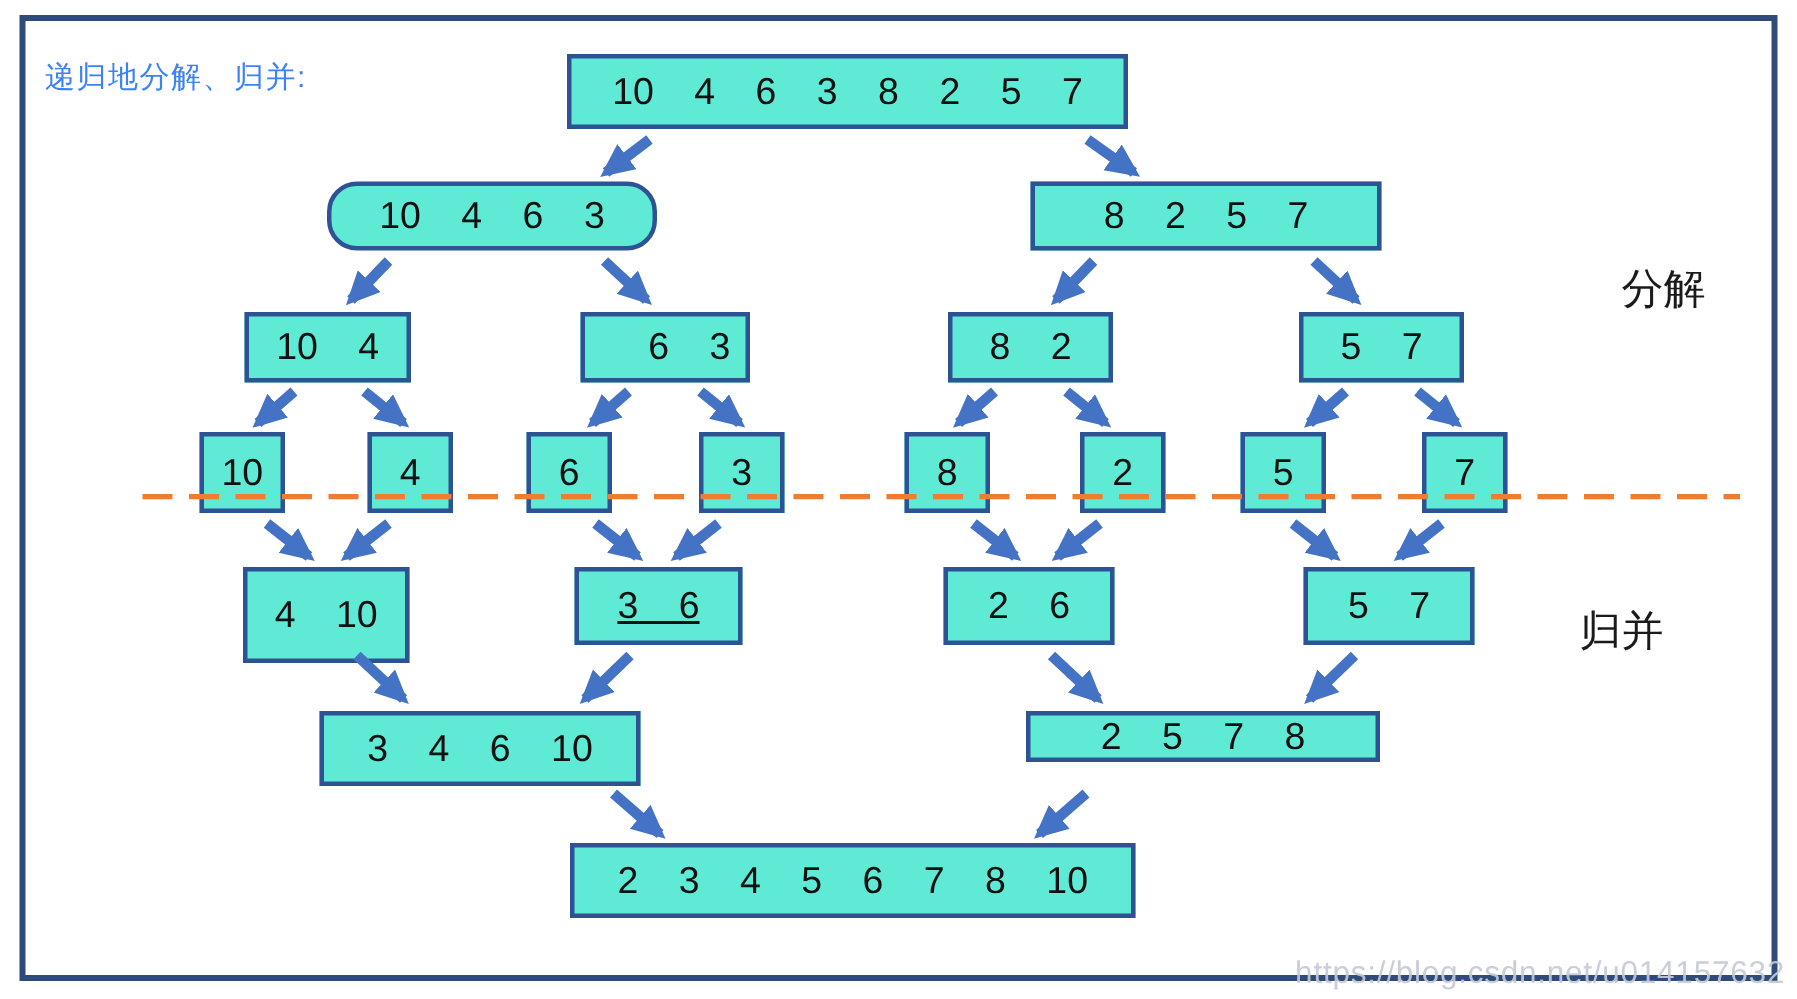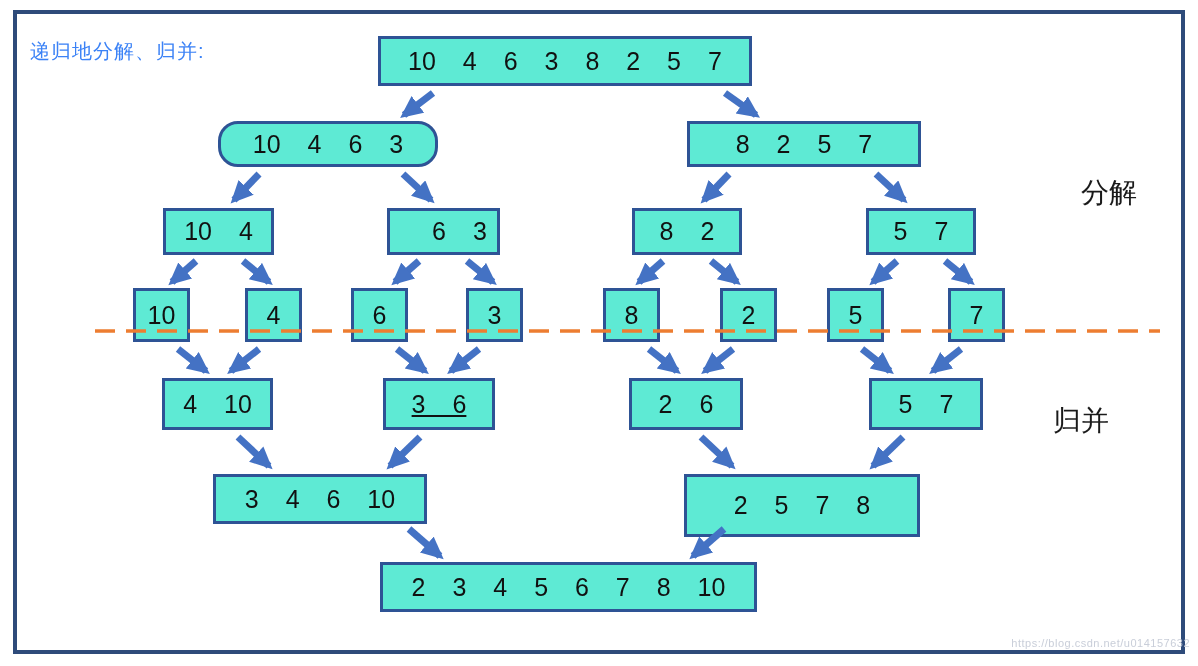--- a/index.html
+++ b/index.html
@@ -20,21 +20,21 @@
     display:flex;align-items:center;justify-content:center;
     font-size:25px;color:#111111;word-spacing:20px;white-space:pre;z-index:2;
   }
   .stage-label{
     position:absolute;font-size:28px;color:#1a1a1a;z-index:3;white-space:pre;
   }
   #arrow-layer{
     position:absolute;left:0;top:0;width:1198px;height:666px;z-index:5;pointer-events:none;
   }
   .watermark{
-    position:absolute;right:8px;top:637px;font-size:11px;z-index:10;
+    position:absolute;right:8px;top:637px;font-size:21px;z-index:10;
     color:rgba(196,202,214,0.92);letter-spacing:0.5px;white-space:pre;
   }
 </style>
 </head>
 <body>
 
 <div class="frame"></div>
 
 <div class="title">递归地分解、归并:</div>
 
@@ -50,27 +50,27 @@
 
 <div class="node" style="left:133px;top:288px;width:57px;height:54px;">10</div>
 <div class="node" style="left:245px;top:288px;width:57px;height:54px;">4</div>
 <div class="node" style="left:351px;top:288px;width:57px;height:54px;">6</div>
 <div class="node" style="left:466px;top:288px;width:57px;height:54px;">3</div>
 <div class="node" style="left:603px;top:288px;width:57px;height:54px;">8</div>
 <div class="node" style="left:720px;top:288px;width:57px;height:54px;">2</div>
 <div class="node" style="left:827px;top:288px;width:57px;height:54px;">5</div>
 <div class="node" style="left:948px;top:288px;width:57px;height:54px;">7</div>
 
-<div class="node" style="left:162px;top:378px;width:111px;height:52px;">4 10</div>
+<div class="node" style="left:162px;top:378px;width:111px;height:64px;">4 10</div>
 <div class="node" style="left:383px;top:378px;width:112px;height:52px;text-decoration:underline;">3 6</div>
 <div class="node" style="left:629px;top:378px;width:114px;height:52px;">2 6</div>
 <div class="node" style="left:869px;top:378px;width:114px;height:52px;">5 7</div>
 
 <div class="node" style="left:213px;top:474px;width:214px;height:50px;">3 4 6 10</div>
-<div class="node" style="left:684px;top:474px;width:236px;height:63px;">2 5 7 8</div>
+<div class="node" style="left:684px;top:474px;width:236px;height:34px;">2 5 7 8</div>
 
 <div class="node" style="left:380px;top:562px;width:377px;height:50px;">2 3 4 5 6 7 8 10</div>
 
 <div class="stage-label" style="left:1052px;top:174px;margin-left:29px;">分解</div>
 <div class="stage-label" style="left:1053px;top:402px;">归并</div>
 
 <svg id="arrow-layer" viewBox="0 0 1198 666">
   <defs>
     <marker id="ah" markerWidth="3.6" markerHeight="3.6" refX="2.5" refY="1.5" orient="auto">
       <path d="M0,0 L3.2,1.5 L0,3 Z" fill="#4472c4"></path>

